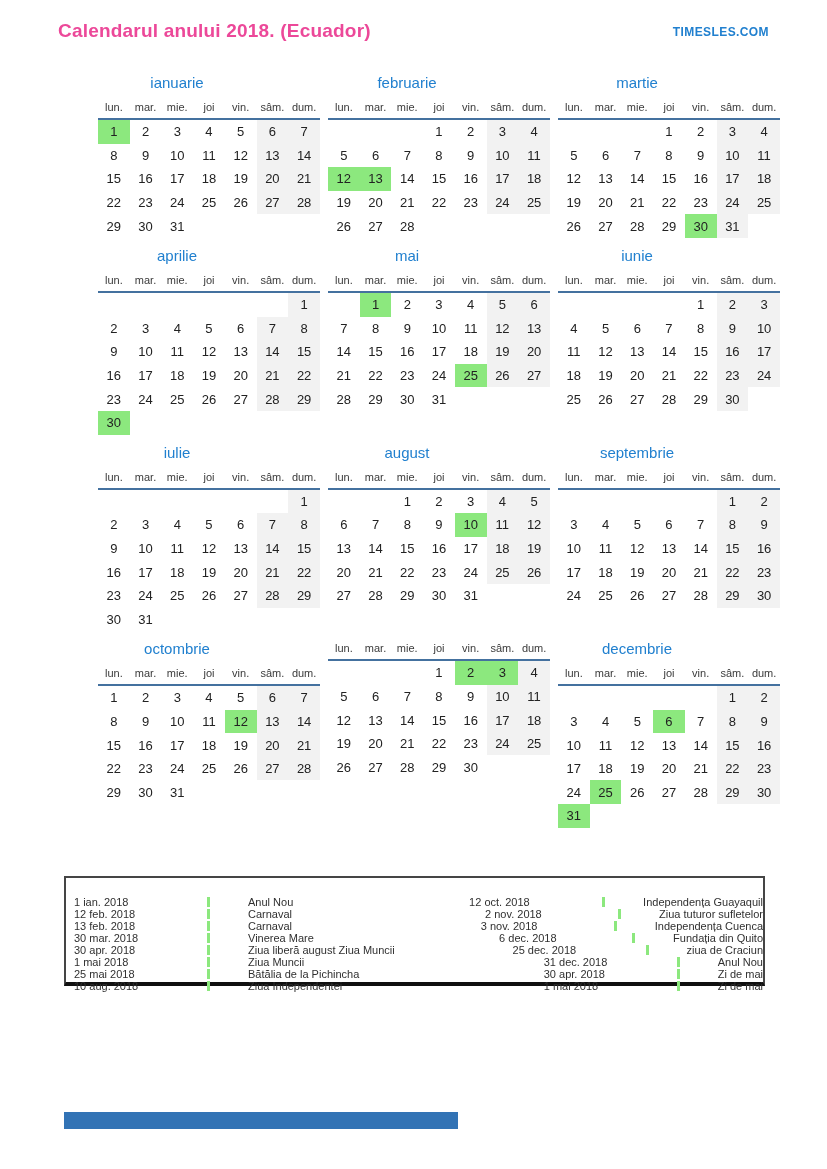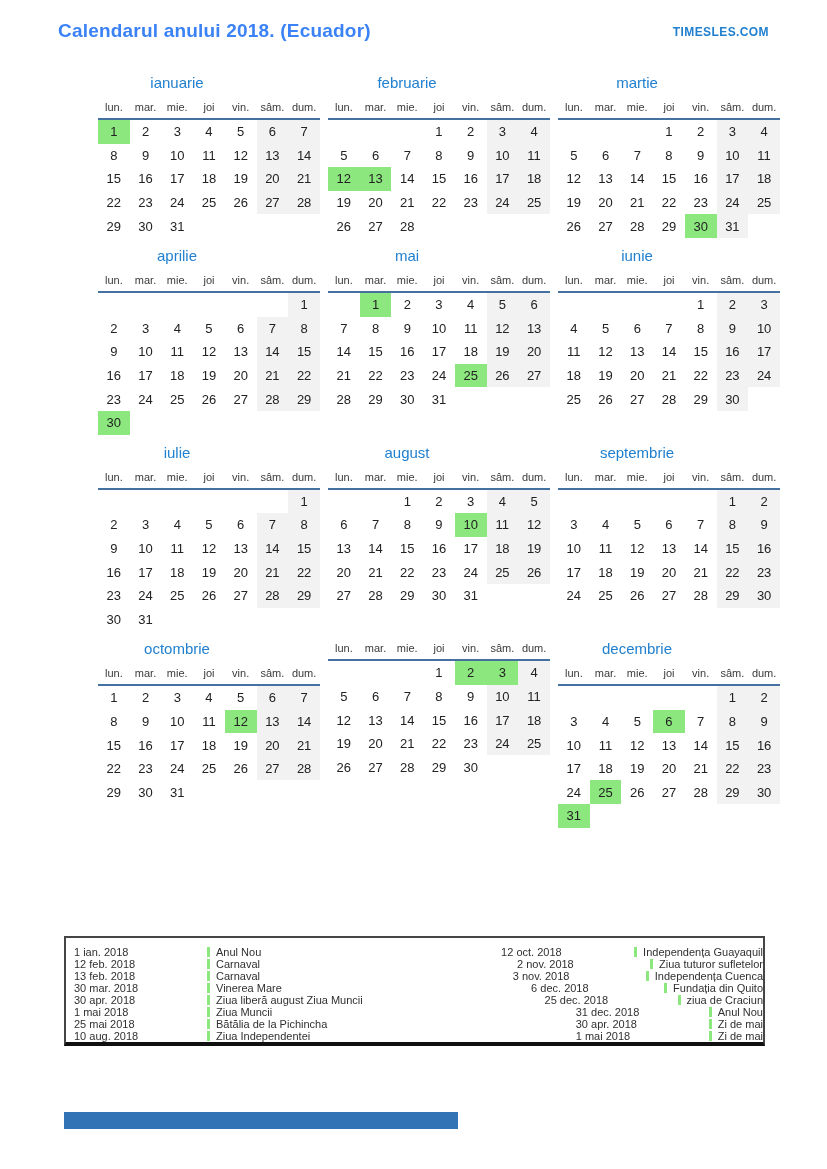--- a/index.html
+++ b/index.html
@@ -1,49 +1,49 @@
 <!DOCTYPE html>
 <html style="--accent: #2180cf; --line: #44719f; --weekend: #f2f2f2; --holiday: #8ce87e; --footer: #3273b5;"><head>
 <meta charset="utf-8">
 <style>
   html,body{margin:0;padding:0;}
   body{
     width:827px;height:1169px;position:relative;overflow:hidden;
     background:#ffffff;font-family:"Liberation Sans",sans-serif;
   }
   .page-header{position:absolute;top:20px;left:58px;right:58px;display:flex;justify-content:space-between;align-items:flex-start;}
-  .page-title{font-size:19px;font-weight:700;color:#3b82f6;letter-spacing:0.2px;}
+  .page-title{font-size:19px;font-weight:700;color:#ec4899;letter-spacing:0.2px;}
   .site-link{font-size:12px;font-weight:700;color:var(--accent,#2180cf);letter-spacing:0.4px;margin-top:5px;text-decoration:none;cursor:pointer;}
   .months-grid{
     position:absolute;top:73px;left:66px;width:694px;
     display:grid;grid-template-columns:repeat(3,222px);column-gap:14px;row-gap:23px;align-items:start;gap:8px;
   }
   .month{width:222px;}
   .month-name{height:19px;line-height:19px;text-align:center;font-size:15px;color:var(--accent,#2180cf);margin-bottom:6px;}
   table.month-table{border-collapse:collapse;width:100%;table-layout:fixed;margin-left:32px;}
   .month-table th{
     font-size:11px;font-weight:400;color:#3a3a3a;text-align:center;
     padding:3px 0 5px 0;border-bottom:2px solid var(--line,#44719f);
   }
   .month-table td{
     height:23.6px;text-align:center;font-size:13px;color:#222;padding:0;
   }
   .month-table td.weekend{background:var(--weekend,#f2f2f2);}
   .month-table td.holiday{background:var(--holiday,#8ce87e);}
   .legend-box{
-    position:absolute;top:936px;left:64px;width:701px;height:110px;box-sizing:border-box;
+    position:absolute;top:876px;left:64px;width:701px;height:110px;box-sizing:border-box;
     border:2px solid #454545;border-bottom:4px solid #101010;
-    padding:8px 0 0 8px;display:flex;
+    padding:18px 0 0 8px;display:flex;
   }
   .legend-column{display:flex;flex-direction:column;}
   .legend-column.col-1{width:352px;}
   .legend-column.col-2{flex:1;align-items:flex-end;}
   .legend-row{display:flex;align-items:center;height:12.3px;font-size:11px;color:#303030;}
   .legend-date{width:133px;flex:0 0 133px;white-space:nowrap;}
-  .legend-entry{display:flex;align-items:center;white-space:nowrap;}
+  .legend-entry{display:flex;align-items:center;white-space:nowrap;gap:32px;}
   .holiday-bar{display:inline-block;width:3px;height:10px;background:var(--holiday,#8ce87e);margin-right:6px;}
   .footer-bar{position:absolute;top:1112px;left:64px;width:394px;height:17px;background:var(--footer,#3273b5);}
 </style>
 </head>
 <body>
 
 <div class="page-header">
   <div class="page-title">Calendarul anului 2018. (Ecuador)</div>
   <a class="site-link">TIMESLES.COM</a>
 </div>

